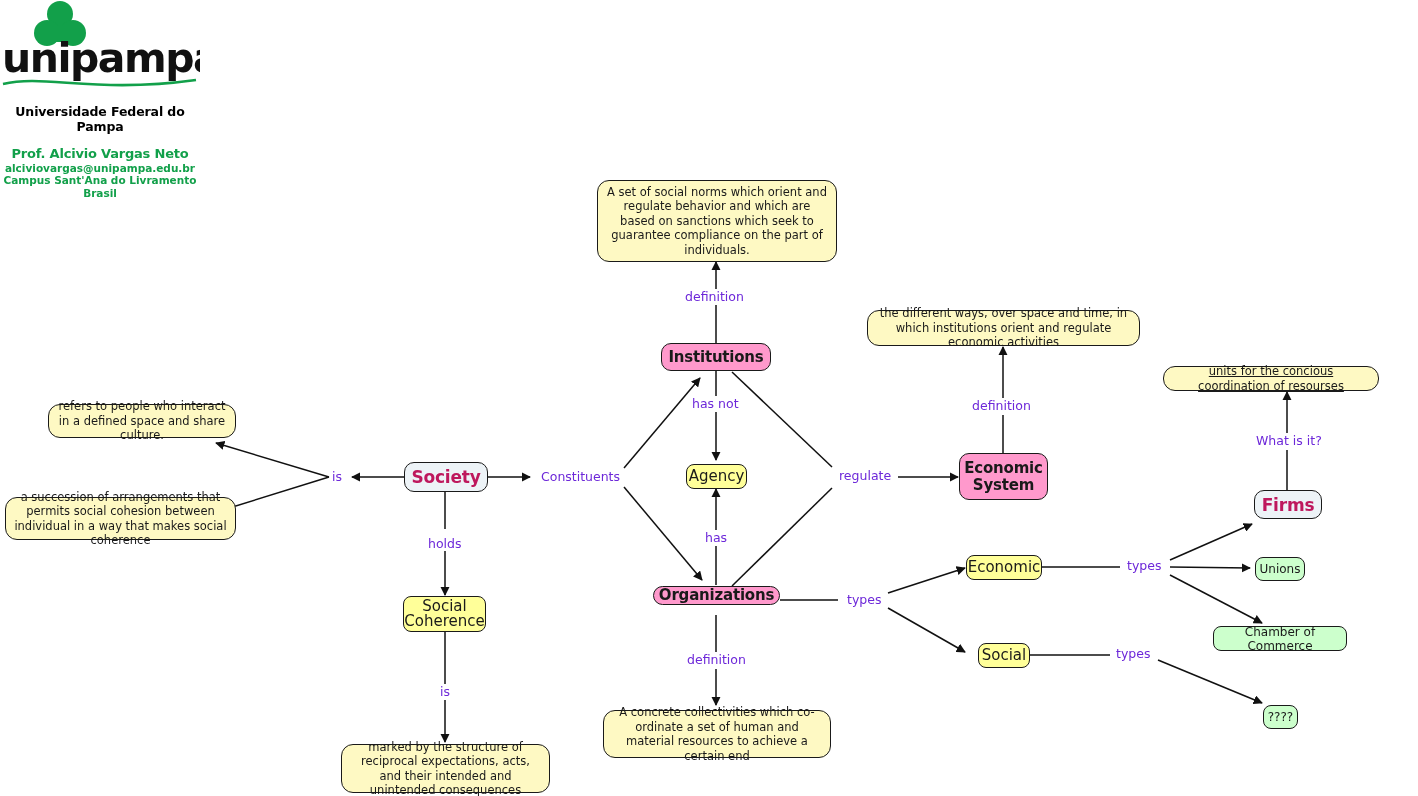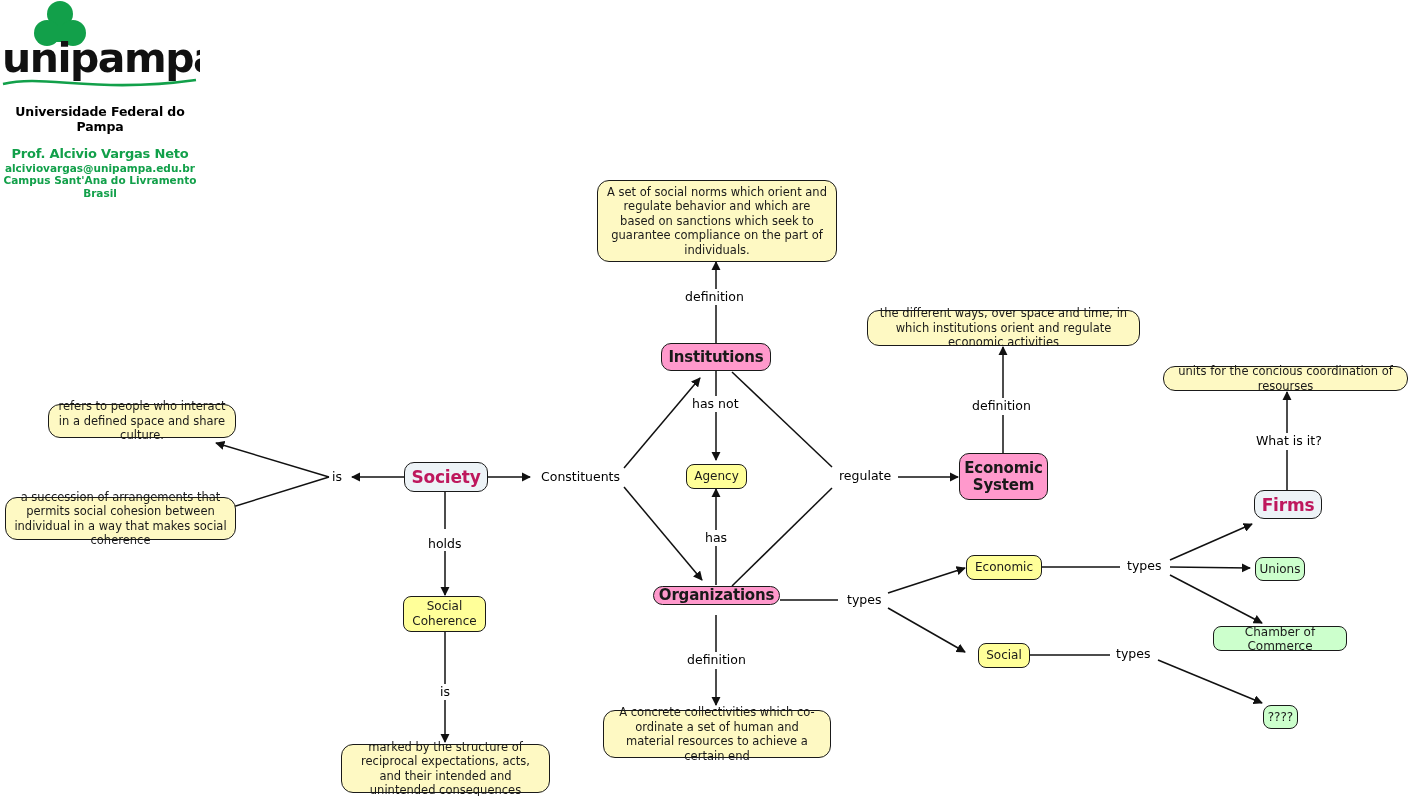--- a/index.html
+++ b/index.html
@@ -96,21 +96,21 @@
   .node.concept-blue {
     background: #edf3f7;
     font-weight: bold;
     font-size: 17px;
     color: #be185d;
     border-radius: 10px;
     letter-spacing: -0.2px;
   }
   .node.concept-yellow {
     background: #ffff99;
-    font-size: 12px;
+    font-size: 15px;
     line-height: 15px;
     border-radius: 8px;
   }
   .node.concept-green {
     background: #ccffcc;
     font-size: 12px;
     border-radius: 8px;
   }
   .node.note {
     background: #fef9c3;
@@ -118,21 +118,21 @@
     line-height: 14.5px;
     border-radius: 12px;
     padding: 4px 8px;
   }
 
   
   .link-label {
     position: absolute;
     font-family: "DejaVu Sans", sans-serif;
     font-size: 12.5px;
-    color: #000000;
+    color: #6d28d9;
     background: #ffffff;
     white-space: nowrap;
     z-index: 4;
     padding: 0 1px;
     line-height: 14px;
   }
 </style>
 </head>
 <body>
 
@@ -246,21 +246,21 @@
   <div class="node concept-pink" style="left:959px; top:453px; width:89px; height:47px;">Economic System</div>
 
   <div class="node note" style="left:867px; top:310px; width:273px; height:36px;">the different ways, over space and time, in which institutions orient and regulate economic activities</div>
 
   <div class="node concept-yellow" style="left:966px; top:555px; width:76px; height:25px;">Economic</div>
 
   <div class="node concept-yellow" style="left:978px; top:643px; width:52px; height:25px;">Social</div>
 
   <div class="node concept-blue" style="left:1254px; top:490px; width:68px; height:29px;">Firms</div>
 
-  <div class="node note" style="left:1163px; top:366px; width:245px; height:25px;">units for the concious coordination of resourses</div>
+  <div class="node note" style="left:1163px; top:366px; width:216px; height:25px;text-decoration:underline;">units for the concious coordination of resourses</div>
 
   <div class="node concept-green" style="left:1255px; top:557px; width:50px; height:24px;">Unions</div>
 
   <div class="node concept-green" style="left:1213px; top:626px; width:134px; height:25px;">Chamber of Commerce</div>
 
   <div class="node concept-green" style="left:1263px; top:705px; width:35px; height:24px;">????</div>
 
   <div class="link-label" style="left:684px; top:290px;">definition</div>
 
   <div class="link-label" style="left:691px; top:397px;">has not</div>

